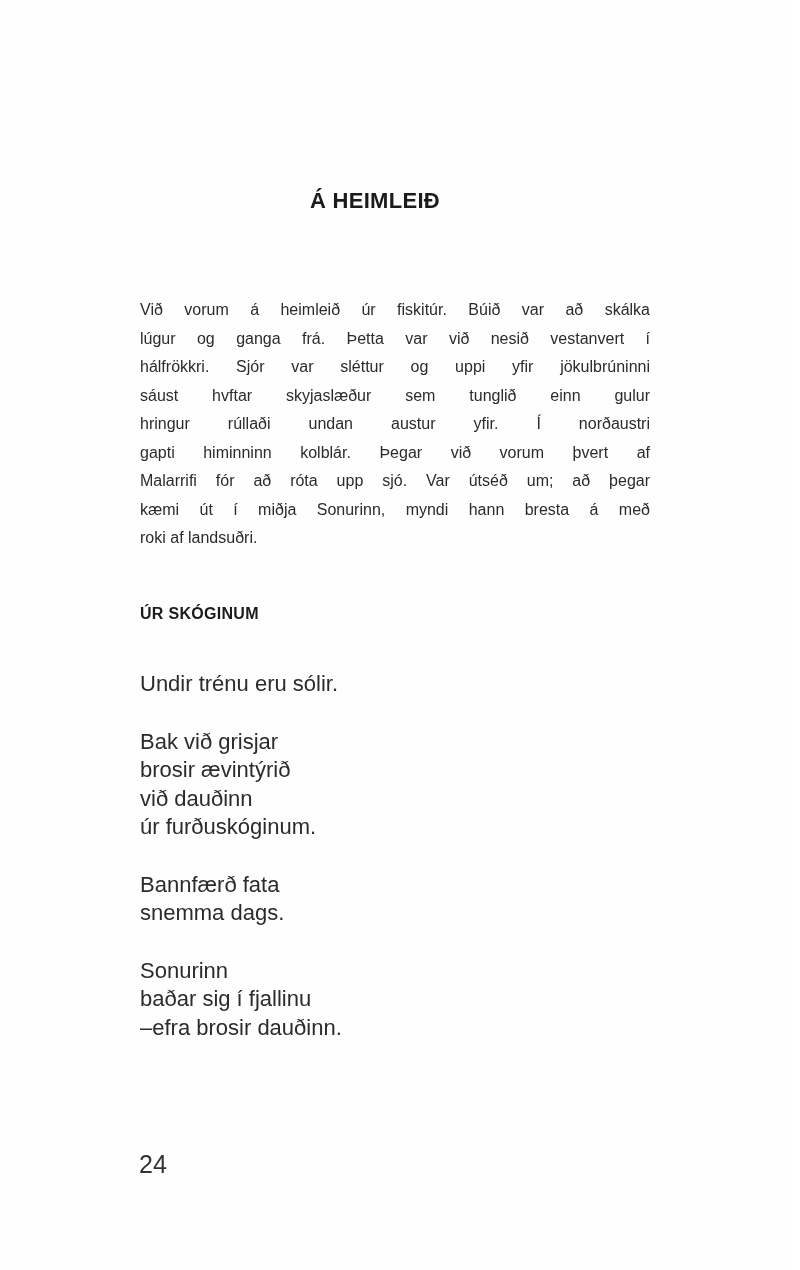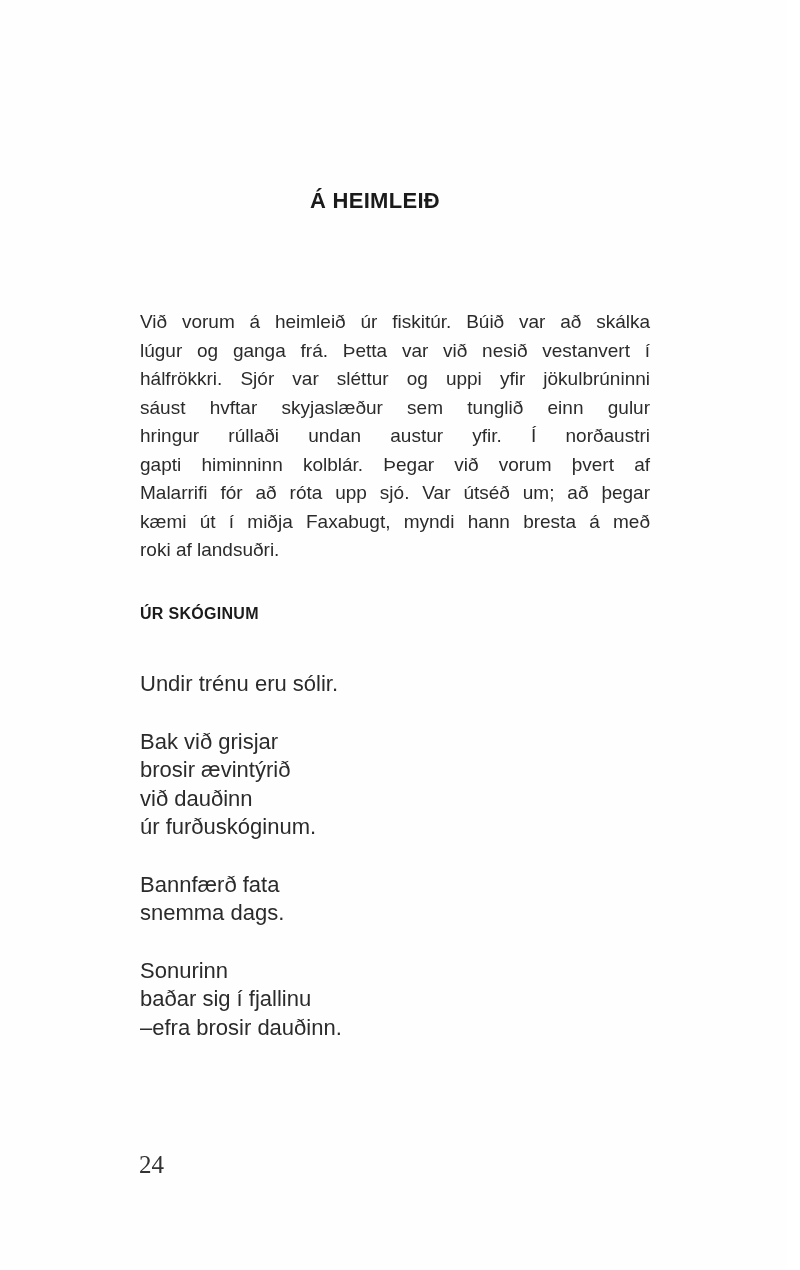--- a/index.html
+++ b/index.html
@@ -20,24 +20,24 @@
     margin: 0;
     text-align: center;
     font-size: 22px;
     font-weight: 700;
     line-height: 28px;
     letter-spacing: 0.3px;
     color: #1b1b1b;
   }
   .prose {
     position: absolute;
-    top: 308px;
+    top: 296px;
     left: 140px;
     width: 510px;
-    font-size: 19px;
+    font-size: 16px;
   }
   .prose-line {
     line-height: 28.5px;
     text-align: justify;
     text-align-last: justify;
     white-space: normal;
   }
   .prose-line:last-child { text-align-last: left; }
   .subtitle {
     position: absolute;
@@ -56,41 +56,41 @@
     left: 140px;
     width: 520px;
     font-size: 22px;
   }
   .stanza { margin: 0 0 29px 0; }
   .poem-line { line-height: 28.5px; }
   .folio {
     position: absolute;
     top: 1152px;
     left: 139px;
-    font-family: Liberation Serif, serif;
+    font-family: Liberation Sans, sans-serif;
     font-size: 25px;
     line-height: 1;
     color: #333333;
   }
 </style>
 </head>
 <body>
 
 <div class="page">
   <h1 class="title">Á HEIMLEIÐ</h1>
 
   <div class="prose">
       <div class="prose-line">Við vorum á heimleið úr fiskitúr. Búið var að skálka</div>
       <div class="prose-line">lúgur og ganga frá. Þetta var við nesið vestanvert í</div>
       <div class="prose-line">hálfrökkri. Sjór var sléttur og uppi yfir jökulbrúninni</div>
       <div class="prose-line">sáust hvftar skyjaslæður sem tunglið einn gulur</div>
       <div class="prose-line">hringur rúllaði undan austur yfir. Í norðaustri</div>
       <div class="prose-line">gapti himinninn kolblár. Þegar við vorum þvert af</div>
       <div class="prose-line">Malarrifi fór að róta upp sjó. Var útséð um; að þegar</div>
-      <div class="prose-line">kæmi út í miðja Faxabugt, myndi hann bresta á með</div>
+      <div class="prose-line">kæmi út í miðja Sonurinn, myndi hann bresta á með</div>
       <div class="prose-line">roki af landsuðri.</div>
     </div>
 
   <h2 class="subtitle">ÚR SKÓGINUM</h2>
 
   <div class="poem">
       <div class="stanza">
         <div class="poem-line">Undir trénu eru sólir.</div>
       </div>
       <div class="stanza">

